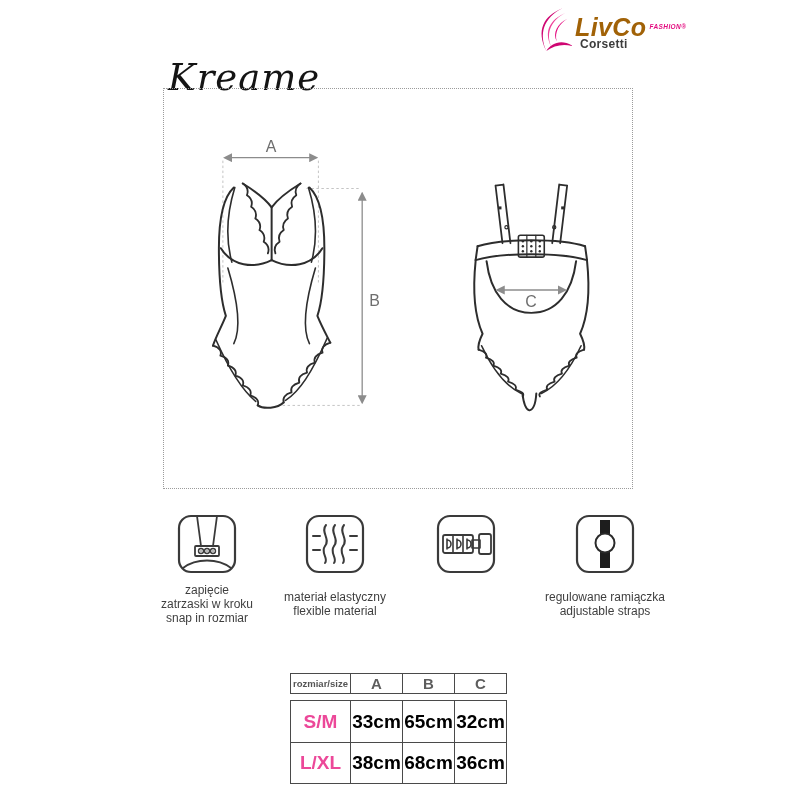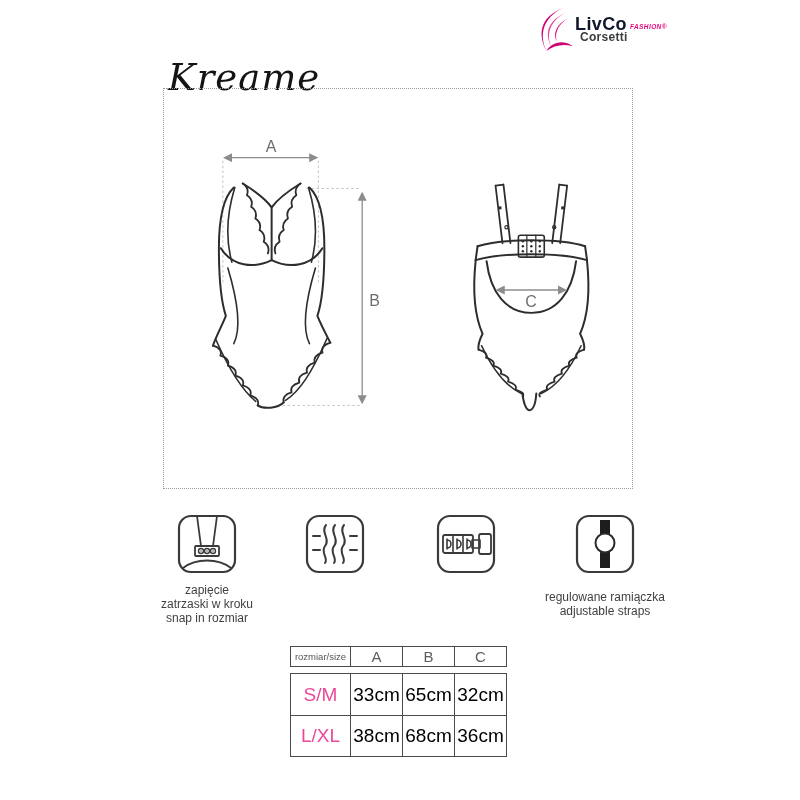--- a/index.html
+++ b/index.html
@@ -6,21 +6,21 @@
   .page {
     position:relative; width:800px; height:800px; background:#ffffff;
     font-family:"Liberation Sans", sans-serif; overflow:hidden;
   }
 
   
   .logo { position:absolute; left:534px; top:7px; display:flex; align-items:flex-start; }
   .logo-swirl { width:38px; height:48px; flex:0 0 auto; }
   .logo-text { margin-left:3px; padding-top:8px; line-height:1; }
   .logo-row1 { display:flex; align-items:flex-start; }
-  .livco { font-size:18px; font-weight:bold; color:#0f172a; letter-spacing:.4px; }
+  .livco { font-size:25px; font-weight:bold; font-style:italic; color:#a16207; letter-spacing:.4px; }
   .fashion { font-size:6.5px; font-weight:bold; font-style:italic; color:#e3097e; margin:9px 0 0 3px; letter-spacing:.4px; white-space:nowrap; }
   .corsetti { font-size:12px; font-weight:bold; color:#3c3c3c; margin:-2px 0 0 5px; letter-spacing:.3px; }
 
   
   .title {
     position:absolute; left:168px; top:56px;
     font-family:"DejaVu Serif", serif; font-style:italic;
     font-size:37px; color:#141414; letter-spacing:1px;
   }
 
@@ -34,21 +34,21 @@
 
   
   .feature { position:absolute; width:164px; text-align:center; top:513px; }
   .f1 { left:125px; } .f2 { left:253px; } .f3 { left:384px; } .f4 { left:523px; }
   .icon-wrap { height:66px; }
   .icon-wrap svg { width:62px; height:62px; }
   .caption { font-size:12px; color:#3f3f3f; line-height:14px; margin-top:4px; }
   .caption.two-line { padding-top:7px; }
 
   
-  .size-table { position:absolute; left:290px; top:646px; }
+  .size-table { position:absolute; left:290px; top:673px;font-weight:bold; }
   .tbl-grid { display:grid; grid-template-columns:59px 52px 52px 52px; box-sizing:border-box; }
   .tbl-header { border:1.5px solid #4a4a4a; height:21px; }
   .tbl-body   { border:1.5px solid #4a4a4a; margin-top:6px; grid-auto-rows:41px; }
   .cell { display:flex; align-items:center; justify-content:center; box-sizing:border-box; }
   .bl { border-left:1.5px solid #4a4a4a; }
   .bt { border-top:1.5px solid #4a4a4a; }
   .hdr-size { font-size:9.5px; color:#555555; }
   .hdr-letter { font-size:15px; color:#5d5d5d; }
   .size-label { font-size:19px; color:#ec4899; }
   .size-value { font-size:19px; color:#000000; }
@@ -197,20 +197,24 @@
   <div class="feature f2">
     <div class="icon-wrap">
       <svg viewBox="0 0 62 62" stroke="#3a3a3a" fill="none" stroke-width="2.2" stroke-linecap="round" stroke-linejoin="round">
         <rect x="3" y="3" width="56" height="56" rx="12"></rect>
         <path d="M22,12 C16,19 27,26 21,33 C16,40 25,45 21,50" stroke-width="2"></path>
         <path d="M31,12 C25,19 36,26 30,33 C25,40 34,45 30,50" stroke-width="2"></path>
         <path d="M40,12 C34,19 45,26 39,33 C34,40 43,45 39,50" stroke-width="2"></path>
         <path d="M9,23 H16 M9,37 H16 M46,23 H53 M46,37 H53" stroke-width="2"></path>
       </svg>
     </div>
+    <div class="caption two-line">
+      <div>materiał elastyczny</div>
+      <div>flexible material</div>
+    </div>
   </div>
 
   <div class="feature f3">
     <div class="icon-wrap">
       <svg viewBox="0 0 62 62" stroke="#3a3a3a" fill="none" stroke-width="2.2" stroke-linecap="round" stroke-linejoin="round">
         <rect x="3" y="3" width="56" height="56" rx="12"></rect>
         <rect x="8" y="22" width="30" height="18" rx="2" stroke-width="1.8"></rect>
         <path d="M18,22 V40 M28,22 V40" stroke-width="1.6"></path>
         <path d="M12,26 V36 M12,27 a4,4 0 0 1 0,8" stroke-width="1.6"></path>
         <path d="M22,26 V36 M22,27 a4,4 0 0 1 0,8" stroke-width="1.6"></path>

